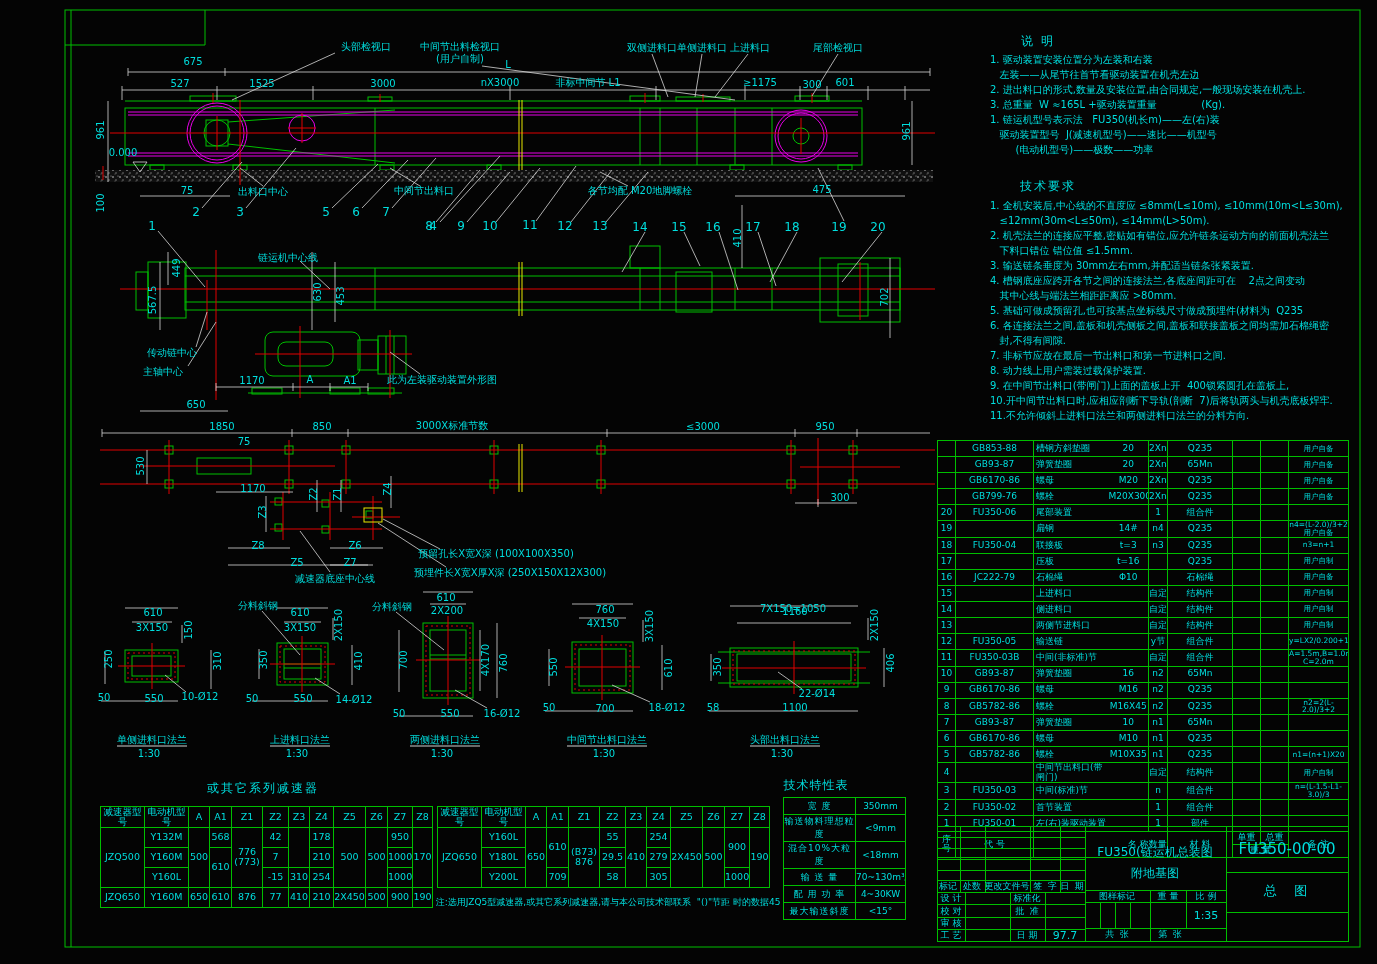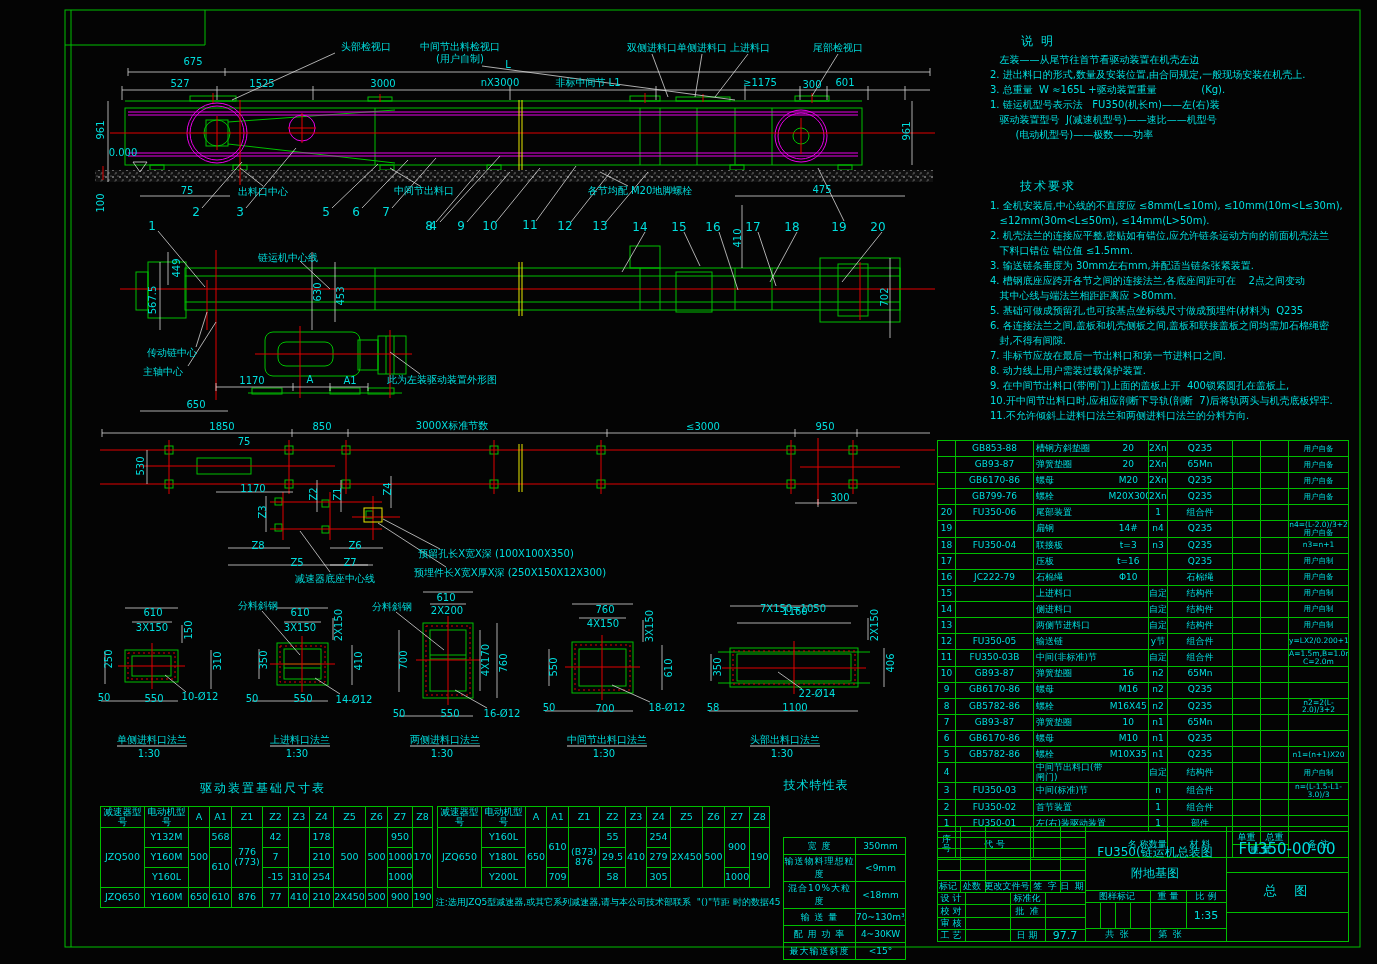--- a/index.html
+++ b/index.html
@@ -19,21 +19,21 @@
   table.cad td{border:1px solid #00bf00;text-align:center;padding:0;overflow:hidden;white-space:pre-line;}
   .parts{font-size:9px;}
   .parts td{height:15px;line-height:1.05;}
   .parts td:nth-child(3){text-align:left;padding-left:2px;border-right:none;}
   .parts td:nth-child(4){border-left:none;}
   .parts td:nth-child(9){font-size:7.5px;}
   .parts tfoot td{height:12px;font-size:9px;}
   .drv{font-size:9.5px;}
   .drv td{height:19px;line-height:1.05;}
   .drv .hd td{height:17px;}
-  .tech{font-size:9px;margin-top:40px;}
+  .tech{font-size:9px;}
   .tech td{height:16px;}
   .tech td:first-child{letter-spacing:1px;}
   .gl{position:absolute;background:#00bf00;}
   .box{position:absolute;border:1px solid #00bf00;}
   .tb-txt{position:absolute;color:#00dede;transform:translate(-50%,-50%);white-space:pre;font-size:9px;}
 </style>
 </head>
 <body>
 
 <div id="page">
@@ -450,20 +450,21 @@
 <span class="t rot" style="left:717px;top:667px">350</span>
 <span class="t rot" style="left:890px;top:663px">406</span>
 <span class="t" style="left:713px;top:707px">58</span>
 <span class="t" style="left:795px;top:707px">1100</span>
 <span class="t" style="left:817px;top:693px">22-Ø14</span>
 <span class="t dt-title" style="left:785px;top:740px">头部出料口法兰</span>
 <span class="t" style="left:782px;top:753px">1:30</span>
 
 <span class="t ttl" style="left:1038px;top:42px">说 明</span>
 <div class="blk" style="left:990px;top:52px;width:380px">
+      <div>1. 驱动装置安装位置分为左装和右装</div>
       <div>   左装——从尾节往首节看驱动装置在机壳左边</div>
       <div>2. 进出料口的形式,数量及安装位置,由合同规定,一般现场安装在机壳上.</div>
       <div>3. 总重量  W ≈165L +驱动装置重量              (Kg).</div>
       <div>1. 链运机型号表示法   FU350(机长m)——左(右)装</div>
       <div>   驱动装置型号  J(减速机型号)——速比——机型号</div>
       <div>        (电动机型号)——极数——功率</div>
     </div>
 <span class="t ttl" style="left:1048px;top:187px">技术要求</span>
 <div class="blk" style="left:990px;top:198px;width:390px">
       <div>1. 全机安装后,中心线的不直度应 ≤8mm(L≤10m), ≤10mm(10m&lt;L≤30m),</div>
@@ -771,21 +772,21 @@
       <td>单重</td>
       <td>总重</td>
       <td rowspan="2">备 注</td>
     </tr>
     <tr>
           <td colspan="2">重  量</td>
         </tr>
   </tfoot>
 </table>
 
-<span class="t big" style="left:263px;top:789px;letter-spacing:2px">驱动装置基础尺寸表</span>
+<span class="t big" style="left:263px;top:789px;letter-spacing:2px">或其它系列减速器</span>
 <table class="cad drv" style="left:100px;top:806px;width:332px">
   <colgroup>
         <col style="width:44px">
         <col style="width:44px">
         <col style="width:21px">
         <col style="width:22px">
         <col style="width:31px">
         <col style="width:26px">
         <col style="width:21px">
         <col style="width:24px">

